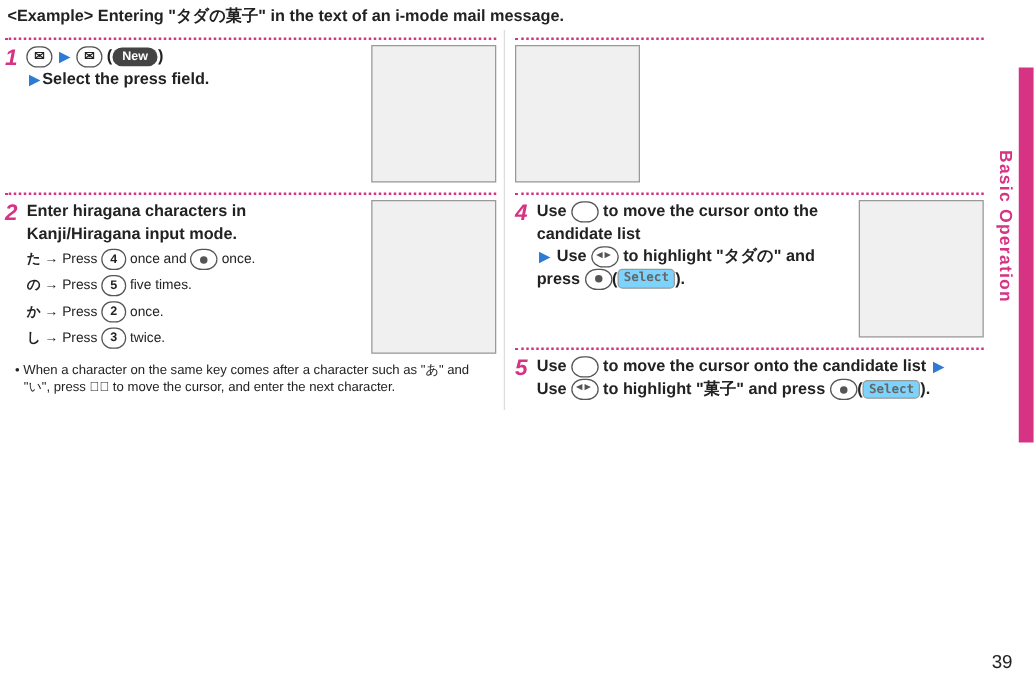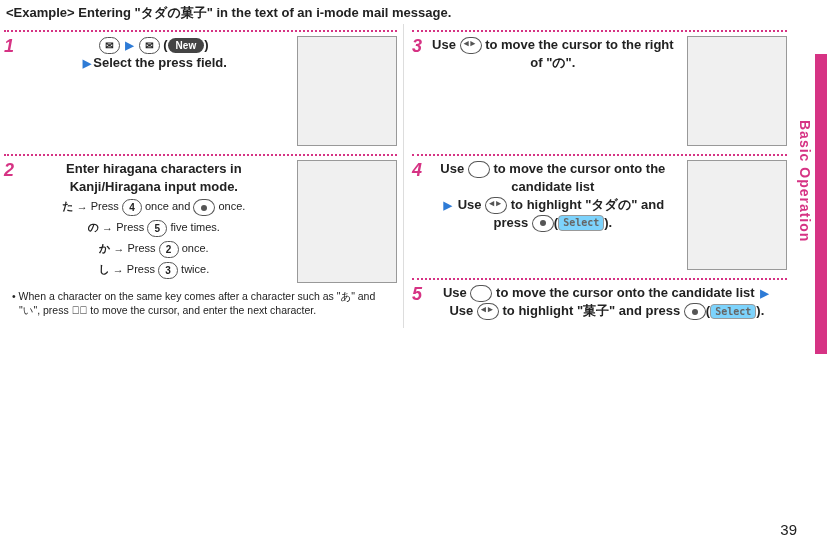--- a/index.html
+++ b/index.html
@@ -46,21 +46,21 @@
   .step-sep { border-top: 2px dotted #d63384; margin: 6px 0 4px; }
   .stepnum {
     color: #d63384;
     font-weight: bold;
     font-size: 18px;
     font-style: italic;
     display:inline-block;
     vertical-align: top;
     width: 14px;
   }
-  .stepbody { display:inline-block; vertical-align: top; width: calc(100% - 20px); text-align: center;}
+  .stepbody { display:inline-block; vertical-align: top; width: calc(100% - 20px);}
   .step-head { font-size: 13px; font-weight: bold; line-height: 1.35; }
   .step-text { display:flex; gap:8px; }
   .step-desc-wrap { flex:1; }
   .thumb {
     width: 100px;
     min-height: 110px;
     background: #f0f0f0;
     border: 1px solid #999;
     flex-shrink: 0;
   }
@@ -106,21 +106,21 @@
   }
   .key-dpad.arrows::before{
     content:"◂▸"; position:absolute; left:0; right:0; top:-1px;
     text-align:center; font-size:9px; letter-spacing:2px; color:#555;
   }
   .sub { font-size:11px; margin:4px 0; line-height:1.35; }
   .sub-bold { font-weight:bold; }
   .bullets { font-size:10.5px; line-height:1.35; margin:6px 0 0 8px; }
   .bullets li { list-style:none; text-indent:-7px; padding-left:7px; margin-bottom:3px;}
   .bullets li::before { content:"• "; }
-  .pagenum { position:absolute; bottom:6px; right:30px; font-size:15px; }
+  .pagenum { position:absolute; bottom:6px; right:17px; font-size:15px; }
 </style>
 </head>
 <body>
 
 <div class="pink-bar"></div>
 <div class="side-label">Basic Operation</div>
 <div class="pagenum">39</div>
 
 <div class="example-header">&lt;Example&gt; Entering "タダの菓子" in the text of an i-mode mail message.</div>
 
@@ -188,28 +188,20 @@
         <li>When a character on the same key comes after a character such as "あ" and "い", press  ⃝▸  to move the cursor, and enter the next character.</li>
       </ul>
     </div>
   </div>
 
   <div class="col-right">
 
     <div class="step-sep"></div>
     <div class="step">
       <div class="step-text">
-        <div class="step-desc-wrap">
-          <span class="stepnum">3</span>
-          <span class="stepbody step-head">
-            <span>Use </span>
-            <span class="key-dpad arrows"></span>
-            <span> to move the cursor to the right of "の".</span>
-          </span>
-        </div>
         <div class="thumb"></div>
       </div>
     </div>
 
     <div class="step-sep"></div>
     <div class="step">
       <div class="step-text">
         <div class="step-desc-wrap">
           <span class="stepnum">4</span>
           <span class="stepbody step-head">

